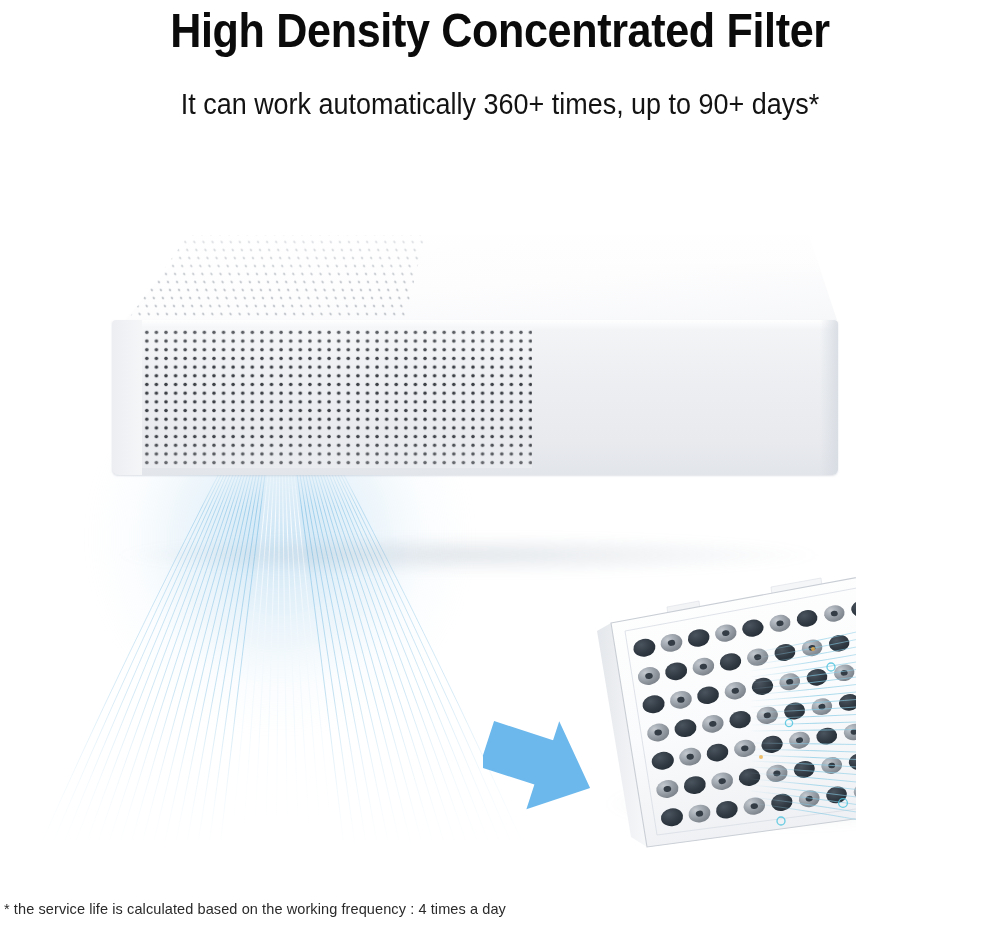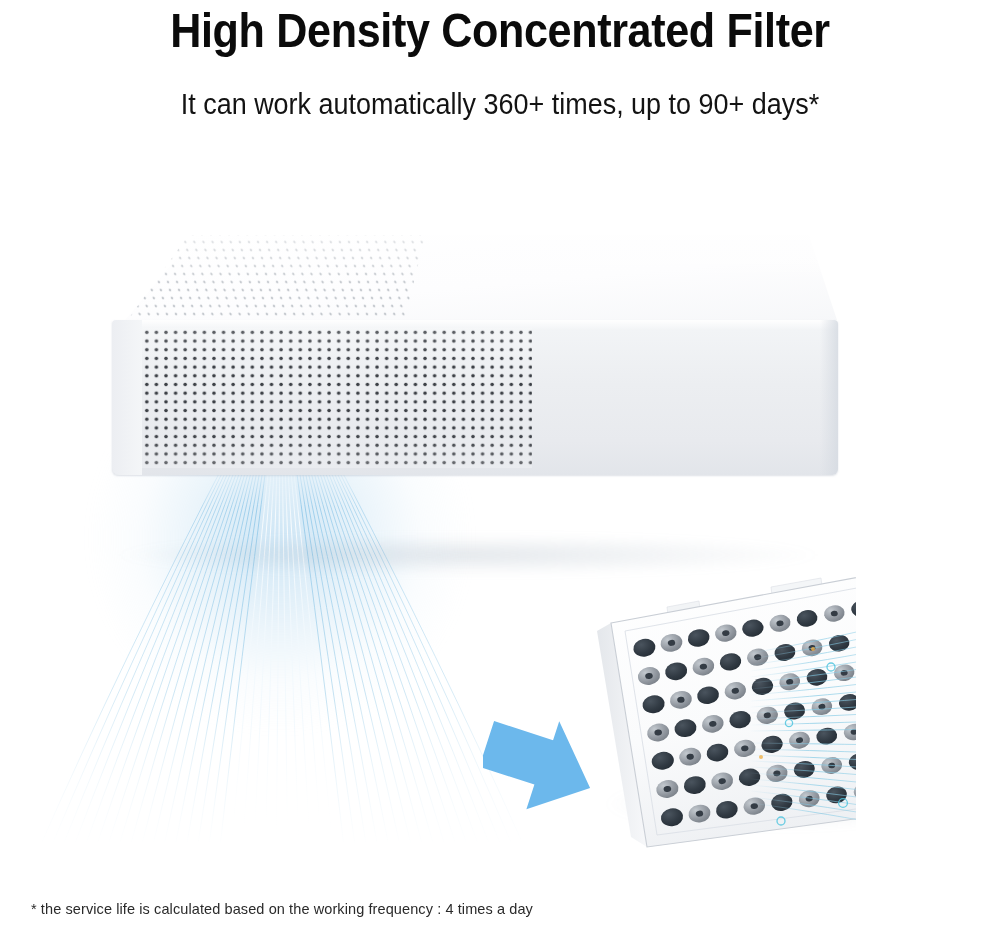--- a/index.html
+++ b/index.html
@@ -49,21 +49,20 @@
     white-space: nowrap;
   }
   #footnote {
     position: absolute;
     left: 4px;
     top: 901px;
     font-size: 14.5px;
     color: #2a2a2a;
     letter-spacing: 0.1px;
     white-space: nowrap;
-    margin-left: 27px;
   }
 
   
   #scene {
     position: absolute;
     left: 0;
     top: 150px;
     width: 1000px;
     height: 740px;
   }

